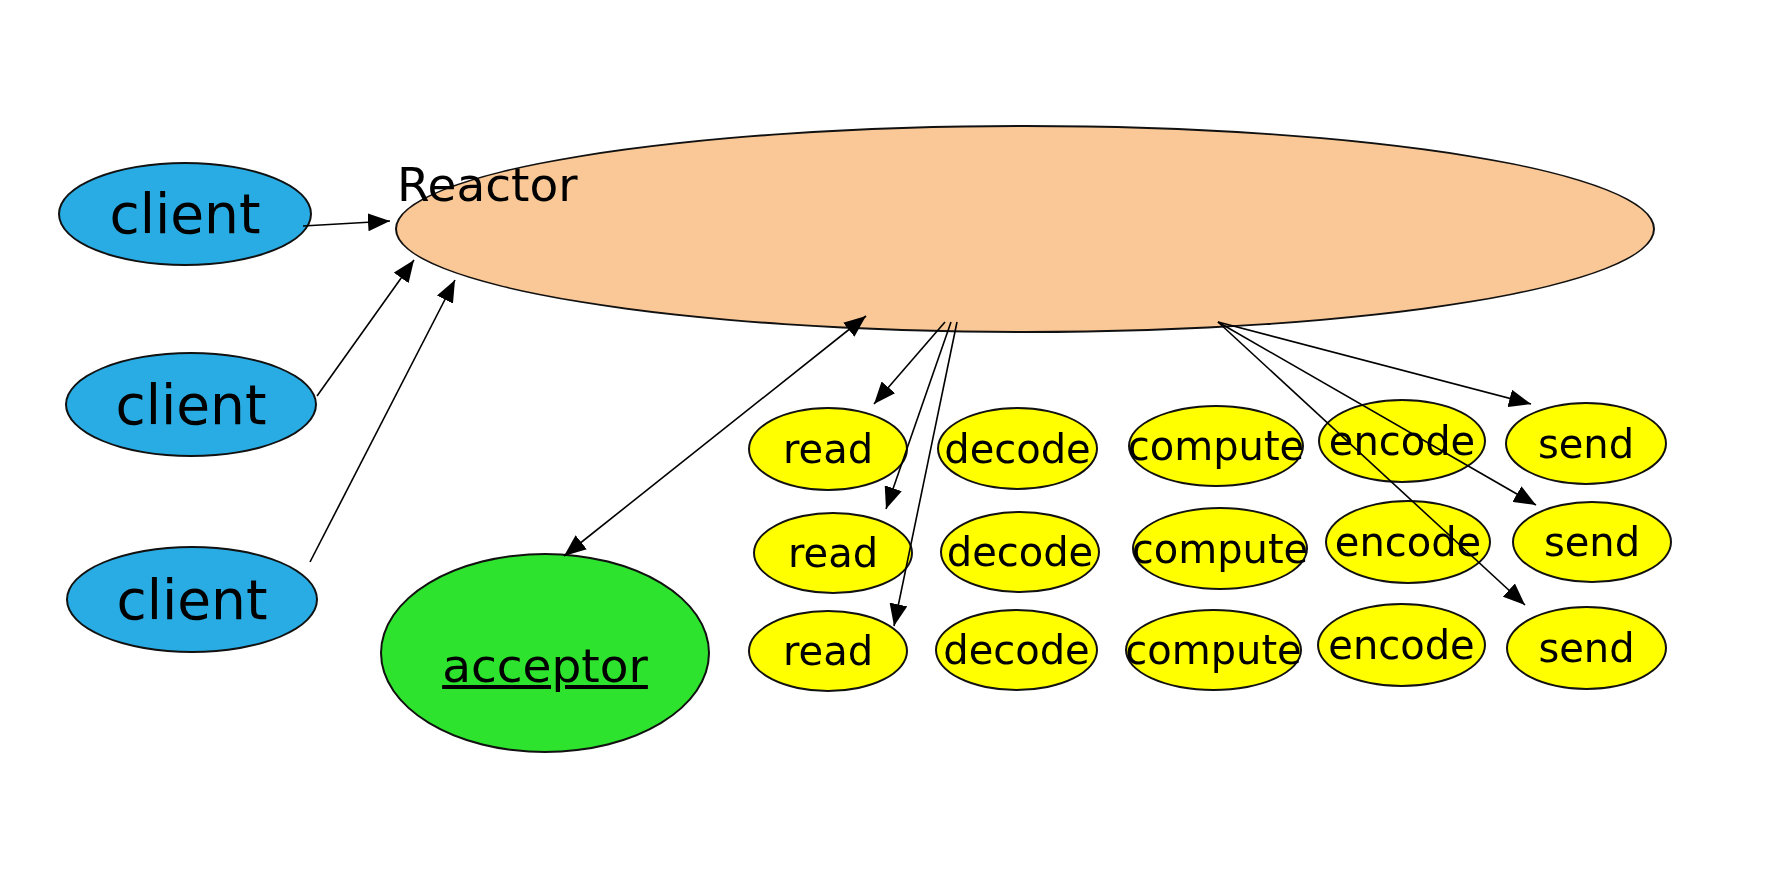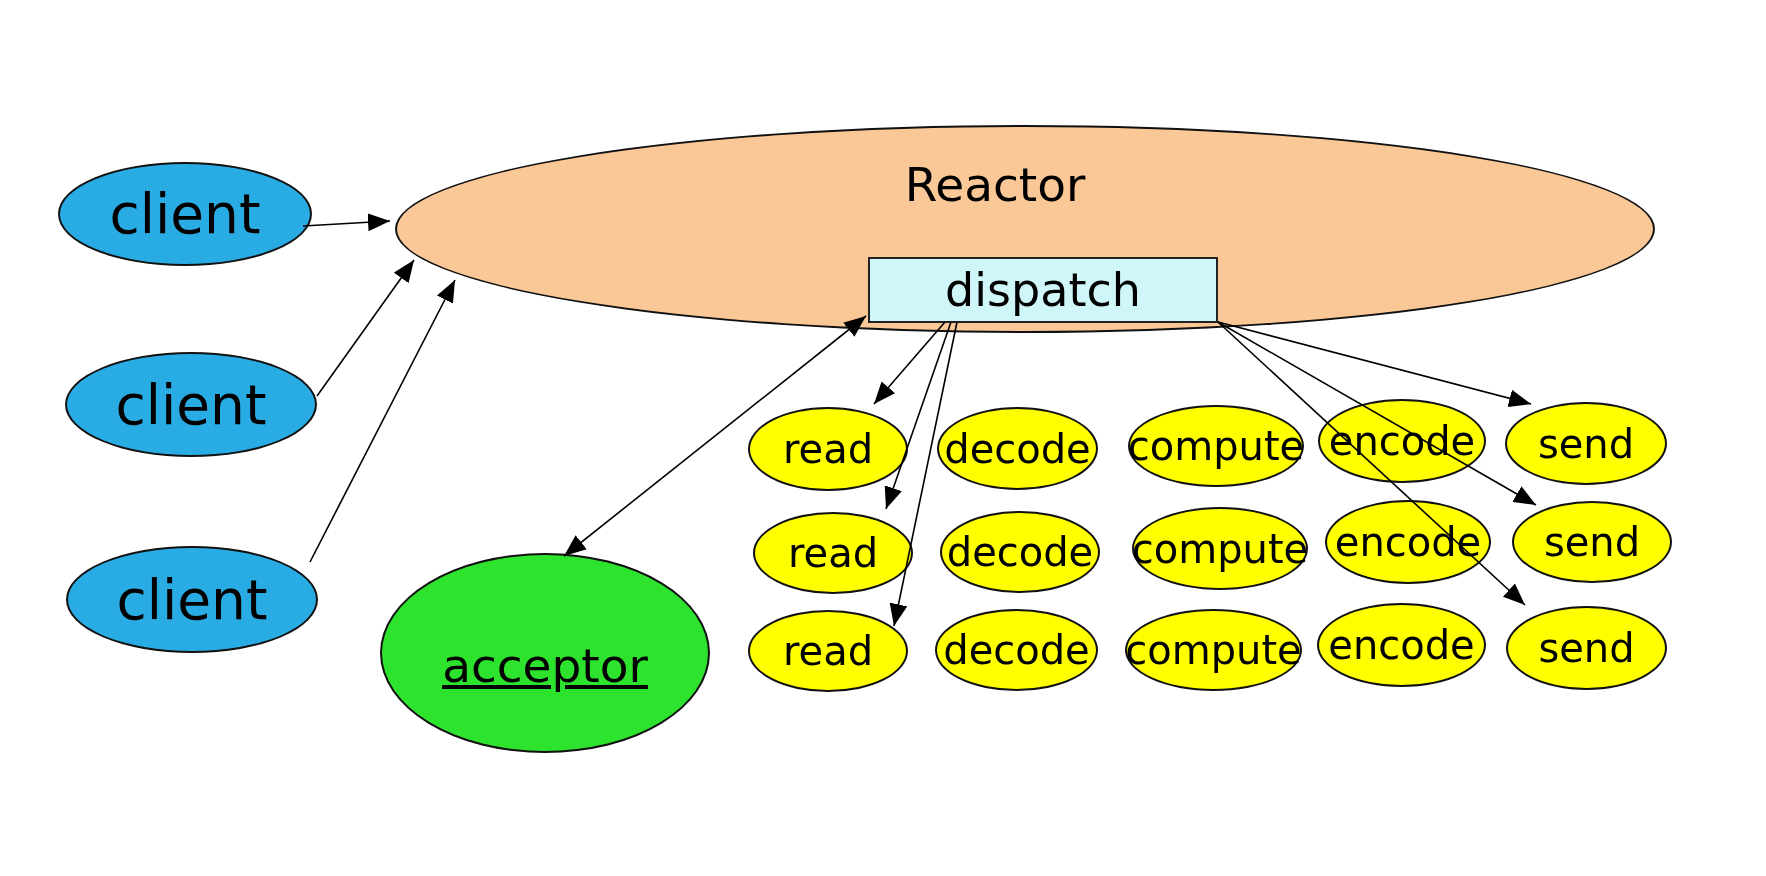--- a/index.html
+++ b/index.html
@@ -20,21 +20,20 @@
     display: flex;
     align-items: center;
     justify-content: center;
     white-space: nowrap;
   }
   .client   { background: var(--client-fill); font-size: 55px; }
   .reactor  { background: var(--reactor-fill); }
   .reactor-label {
     position: absolute;
     top: 30px; left: 0; right: 60px;
-    text-align: center;
     font-size: 47px;
   }
   .acceptor { background: var(--acceptor-fill); font-size: 47px; padding-top: 24px; text-decoration: underline; }
   .dispatch {
     position: absolute;
     background: var(--dispatch-fill);
     border: 2px solid #222222;
     box-sizing: border-box;
     display: flex;
     align-items: center;
@@ -52,23 +51,20 @@
 </style>
 </head>
 <body>
 
 <div class="canvas">
 
   <div class="ellipse reactor" style="left:395px; top:125px; width:1260px; height:208px;">
     <span class="reactor-label">Reactor</span>
   </div>
 
-  <div class="dispatch" style="left:868px; top:257px; width:350px; height:66px;">
-    <span>dispatch</span>
-  </div>
 
   <div class="ellipse client" style="left:58px; top:162px; width:254px; height:104px;">
     <span>client</span>
   </div>
   <div class="ellipse client" style="left:65px; top:352px; width:252px; height:105px;">
     <span>client</span>
   </div>
   <div class="ellipse client" style="left:66px; top:546px; width:252px; height:107px;">
     <span>client</span>
   </div>

